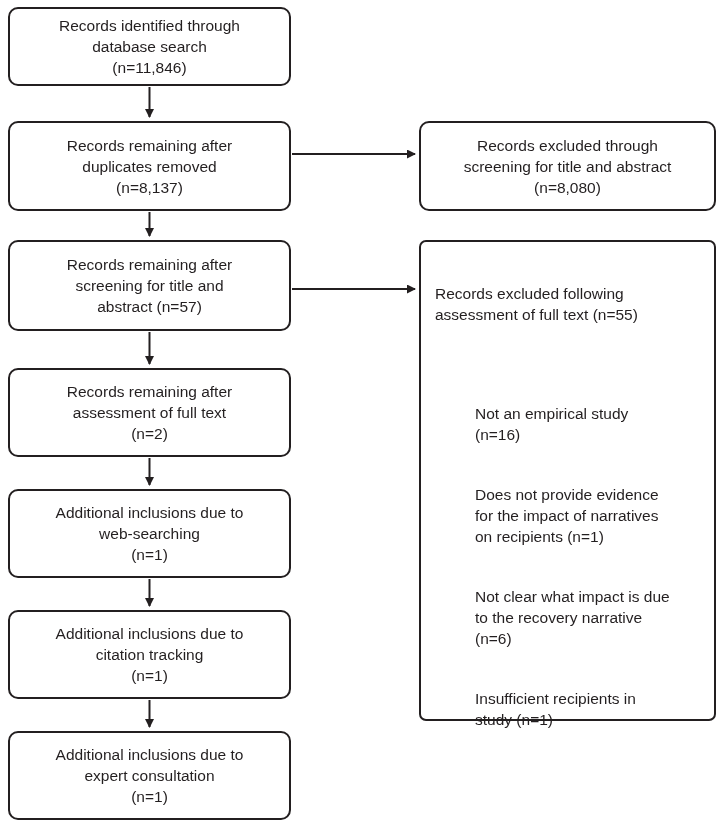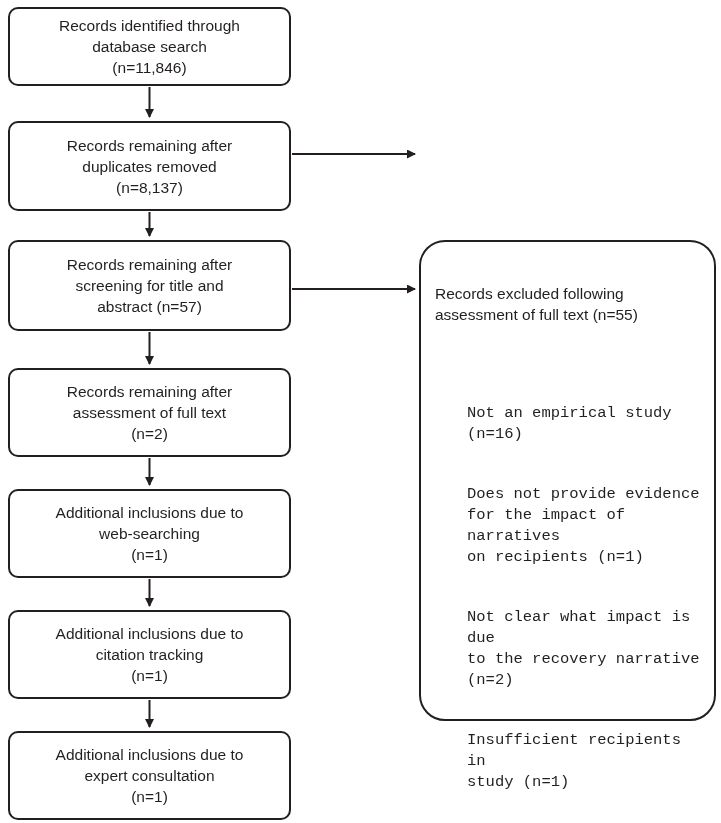--- a/index.html
+++ b/index.html
@@ -38,29 +38,29 @@
   .b4{left:8px;top:368px;width:283px;height:89px;}
   .b5{left:8px;top:489px;width:283px;height:89px;}
   .b6{left:8px;top:610px;width:283px;height:89px;}
   .b7{left:8px;top:731px;width:283px;height:89px;}
   .r1{left:419px;top:121px;width:297px;height:90px;}
   .bigbox{
     position:absolute;
     left:419px;top:240px;width:297px;height:481px;
     box-sizing:border-box;
     border:2px solid var(--border);
-    border-radius:26px;
+    border-radius:7px;
     background:var(--bg);
     padding:20px 12px 14px 14px;
     text-align:left;
     white-space:pre-line;
   }
   .bigbox .heading{margin:0 0 36px 0;}
   .bigbox .reasons{margin-left:28px;}
-  .bigbox .reason{margin:0 0 18px 4px;font-family:Liberation Mono, monospace;}
+  .bigbox .reason{margin:0 0 18px 12px;}
   line.flow{stroke:var(--border);stroke-width:2;}
 </style>
 </head>
 <body>
 
 <div id="canvas">
 
   <svg id="arrow-layer" viewBox="0 0 721 823" xmlns="http://www.w3.org/2000/svg" aria-hidden="true">
     <defs>
       <marker id="ah" markerWidth="9" markerHeight="9" refX="8" refY="4.5" orient="auto" markerUnits="userSpaceOnUse">
@@ -98,31 +98,34 @@
 (n=1)</div>
 
   <div class="box b6">Additional inclusions due to
 citation tracking
 (n=1)</div>
 
   <div class="box b7">Additional inclusions due to
 expert consultation
 (n=1)</div>
 
+  <div class="box r1">Records excluded through
+screening for title and abstract
+(n=8,080)</div>
 
   <div class="bigbox">
     <div class="heading">Records excluded following
 assessment of full text (n=55)</div>
     <div class="reasons">
       <div class="reason">Not an empirical study
 (n=16)</div>
       <div class="reason">Does not provide evidence
 for the impact of narratives
 on recipients (n=1)</div>
       <div class="reason">Not clear what impact is due
 to the recovery narrative
-(n=2)</div>
+(n=6)</div>
       <div class="reason">Insufficient recipients in
 study (n=1)</div>
     </div>
   </div>
 
 </div>
 
 </body></html>

